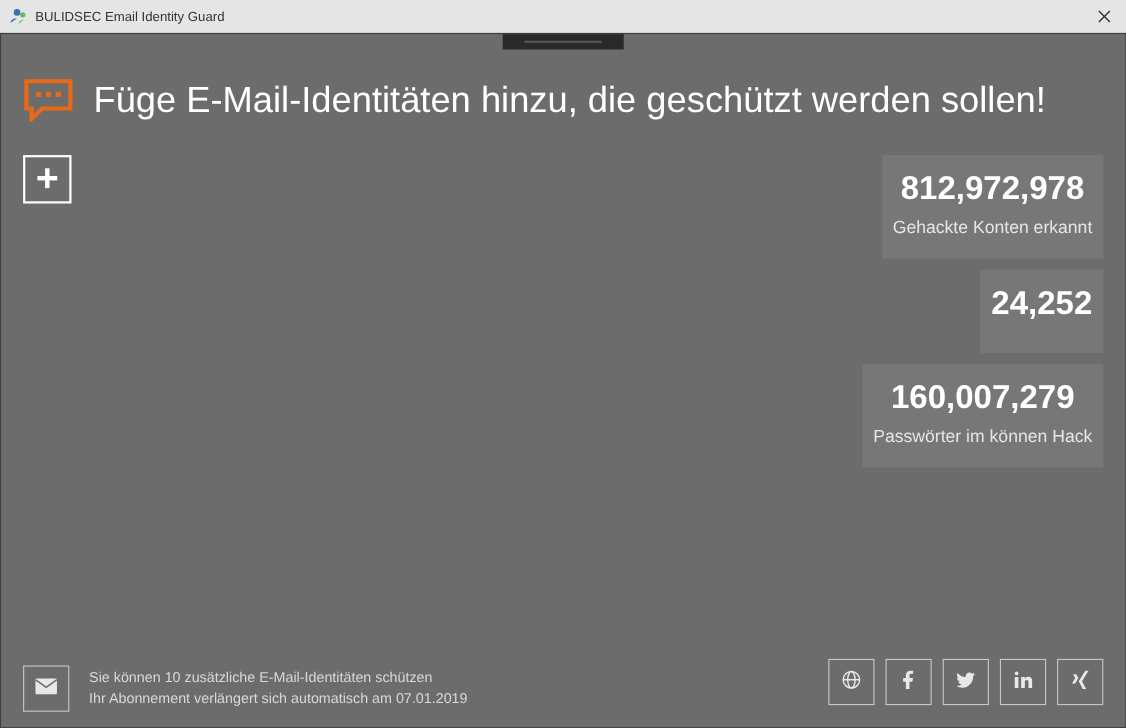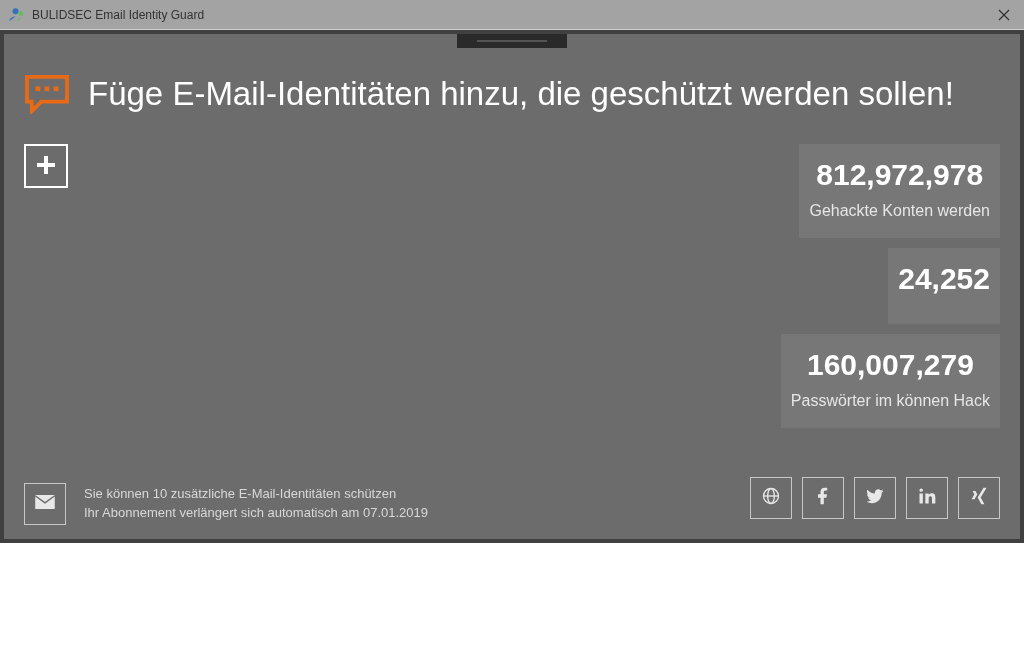--- a/index.html
+++ b/index.html
@@ -1,21 +1,21 @@
 <!DOCTYPE html>
 <html><head>
 <meta charset="utf-8">
 <style>
   * { box-sizing: border-box; margin: 0; padding: 0; }
   html, body { width: 1024px; height: 662px; font-family: "Segoe UI", Arial, sans-serif; }
   body { background: #fff; overflow: hidden; }
 
   .titlebar {
     height: 30px;
-    background: #a3a3a3;
+    background: #e5e5e5;
     border-bottom: 1px solid #d0d0d0;
     display: flex;
     align-items: center;
     padding: 0 8px;
     position: relative;
   }
   .titlebar .logo {
     width: 18px; height: 18px; margin-right: 6px;
     display: flex; align-items: center; justify-content: center;
   }
@@ -29,23 +29,23 @@
     top: 4px;
     font-size: 18px;
     color: #333;
     cursor: pointer;
     line-height: 1;
     padding: 2px 6px;
   }
 
   .app {
     width: 100%;
-    height: 513px;
+    height: 632px;
     background: #6c6c6c;
-    border: 4px solid #404040;
+    border: 1px solid #404040;
     position: relative;
   }
 
   .handle-bar {
     position: absolute;
     top: 0;
     left: 50%;
     transform: translateX(-50%);
     width: 110px;
     height: 14px;
@@ -203,21 +203,21 @@
             <rect x="8" y="1" width="4" height="18" fill="#ffffff"></rect>
             <rect x="1" y="8" width="18" height="4" fill="#ffffff"></rect>
           </svg>
         </span>
       </div>
     </div>
 
     <div class="right-col">
       <div class="stat-card">
         <div class="stat-value">812,972,978</div>
-        <div class="stat-label">Gehackte Konten werden</div>
+        <div class="stat-label">Gehackte Konten erkannt</div>
       </div>
       <div class="stat-card">
         <div class="stat-value">24,252</div>
       </div>
       <div class="stat-card">
         <div class="stat-value">160,007,279</div>
         <div class="stat-label">Passwörter im können Hack</div>
       </div>
     </div>
   </div>

